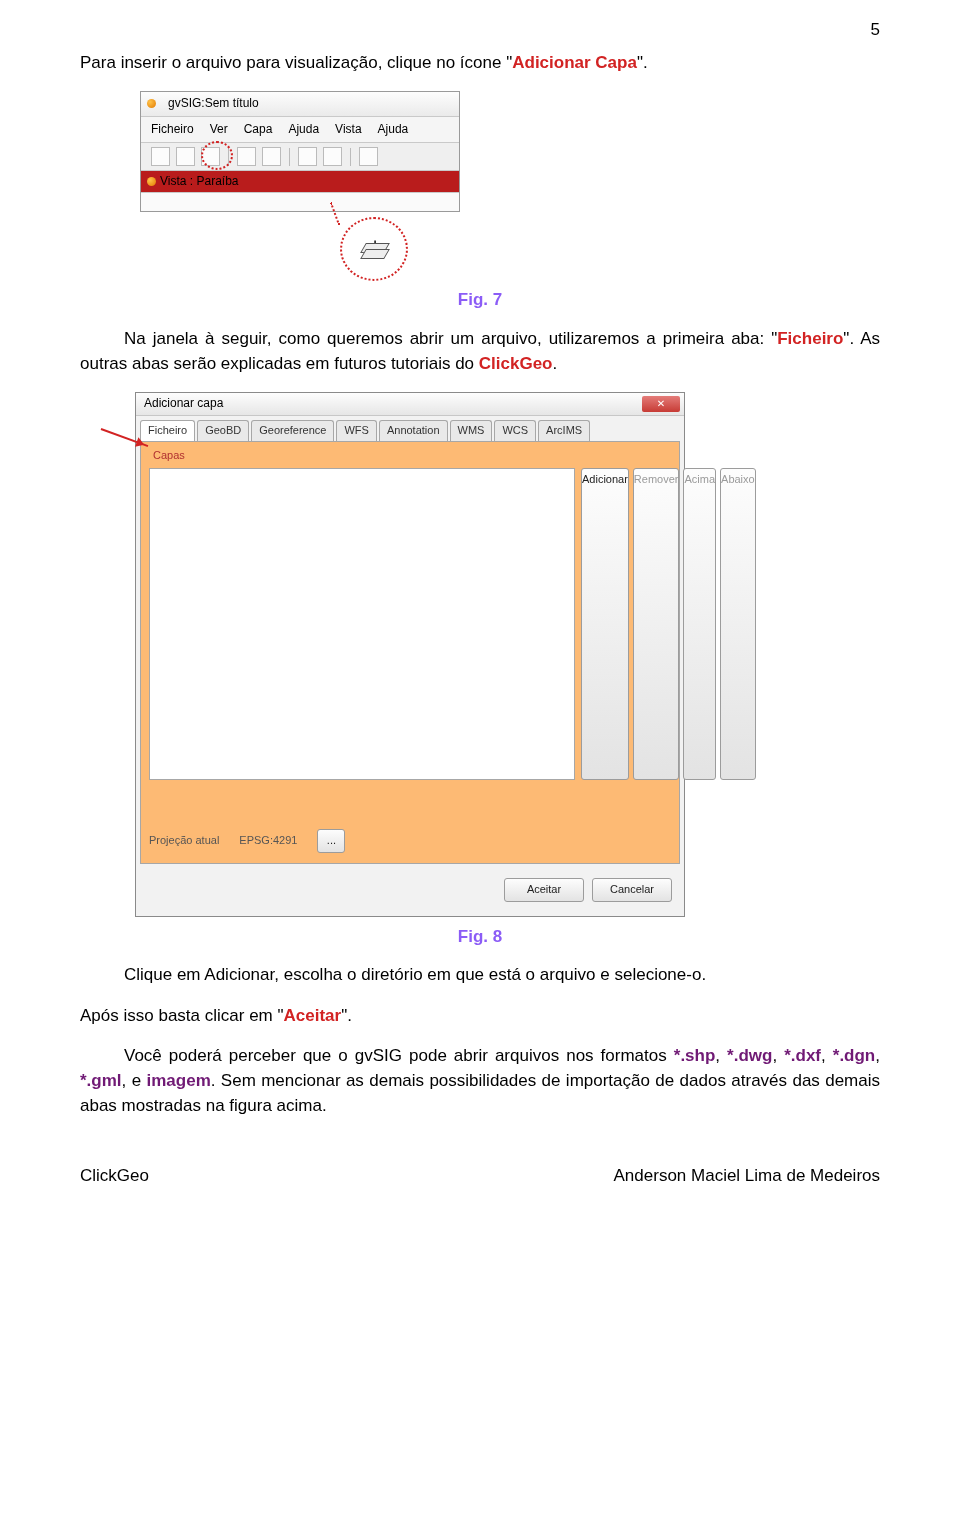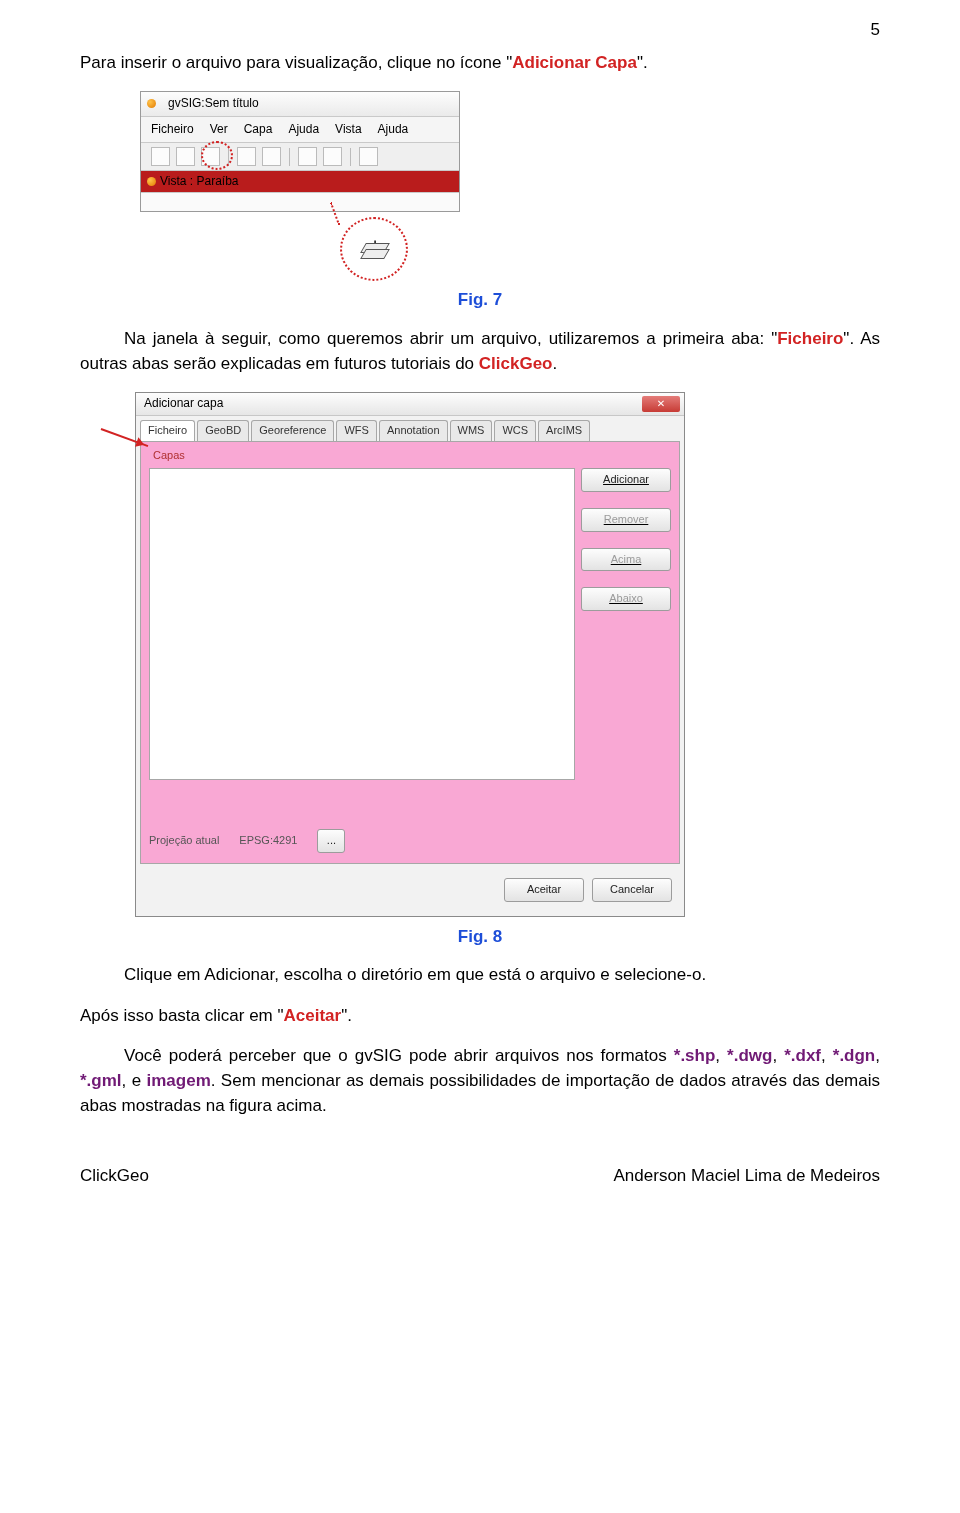--- a/index.html
+++ b/index.html
@@ -26,21 +26,21 @@
   .para {
     text-align: justify;
     margin: 0 0 16px 0;
   }
   .indent { text-indent: 44px; }
   .red { color: #d22323; }
   .bold { font-weight: bold; }
   .caption {
     text-align: center;
     font-weight: bold;
-    color: #1d4ed8;
+    color: #8b5cf6;
     margin: 4px 0 14px 0;
   }
   
   .shot1-wrap {
     margin: 8px 0 0 60px;
     width: 320px;
   }
   .shot1 {
     border: 1px solid #9a9a9a;
     background: #fff;
@@ -203,44 +203,43 @@
     font-size: 11px;
     color: #343434;
   }
   .tab.active {
     background: #fff;
     font-weight: normal;
   }
   .dialog .body {
     border: 1px solid #a7a7a7;
     margin: 0 4px 4px 4px;
-    background: #f9a8d4;
+    background: #fdba74;
     padding: 6px 8px 10px 8px;
   }
   .capas-label {
     color: #b03030;
     font-size: 11px;
     margin: 0 0 4px 4px;
   }
   .inner-row {
     display: flex;
     gap: 6px;
   }
   .listbox {
     flex: 1;
     height: 310px;
     background: #fff;
     border: 1px solid #a7a7a7;
   }
   .side-buttons {
     width: 90px;
     display: flex;
-    flex-direction: column;
-    gap: 16px;
-    text-decoration: underline;
+    flex-direction: row;
+    gap: 4px;
   }
   .btn {
     border: 1px solid #9c9c9c;
     border-radius: 3px;
     background: linear-gradient(#fdfdfd, #e3e3e3);
     text-align: center;
     font-size: 11px;
     padding: 3px 0;
     color: #222;
   }

